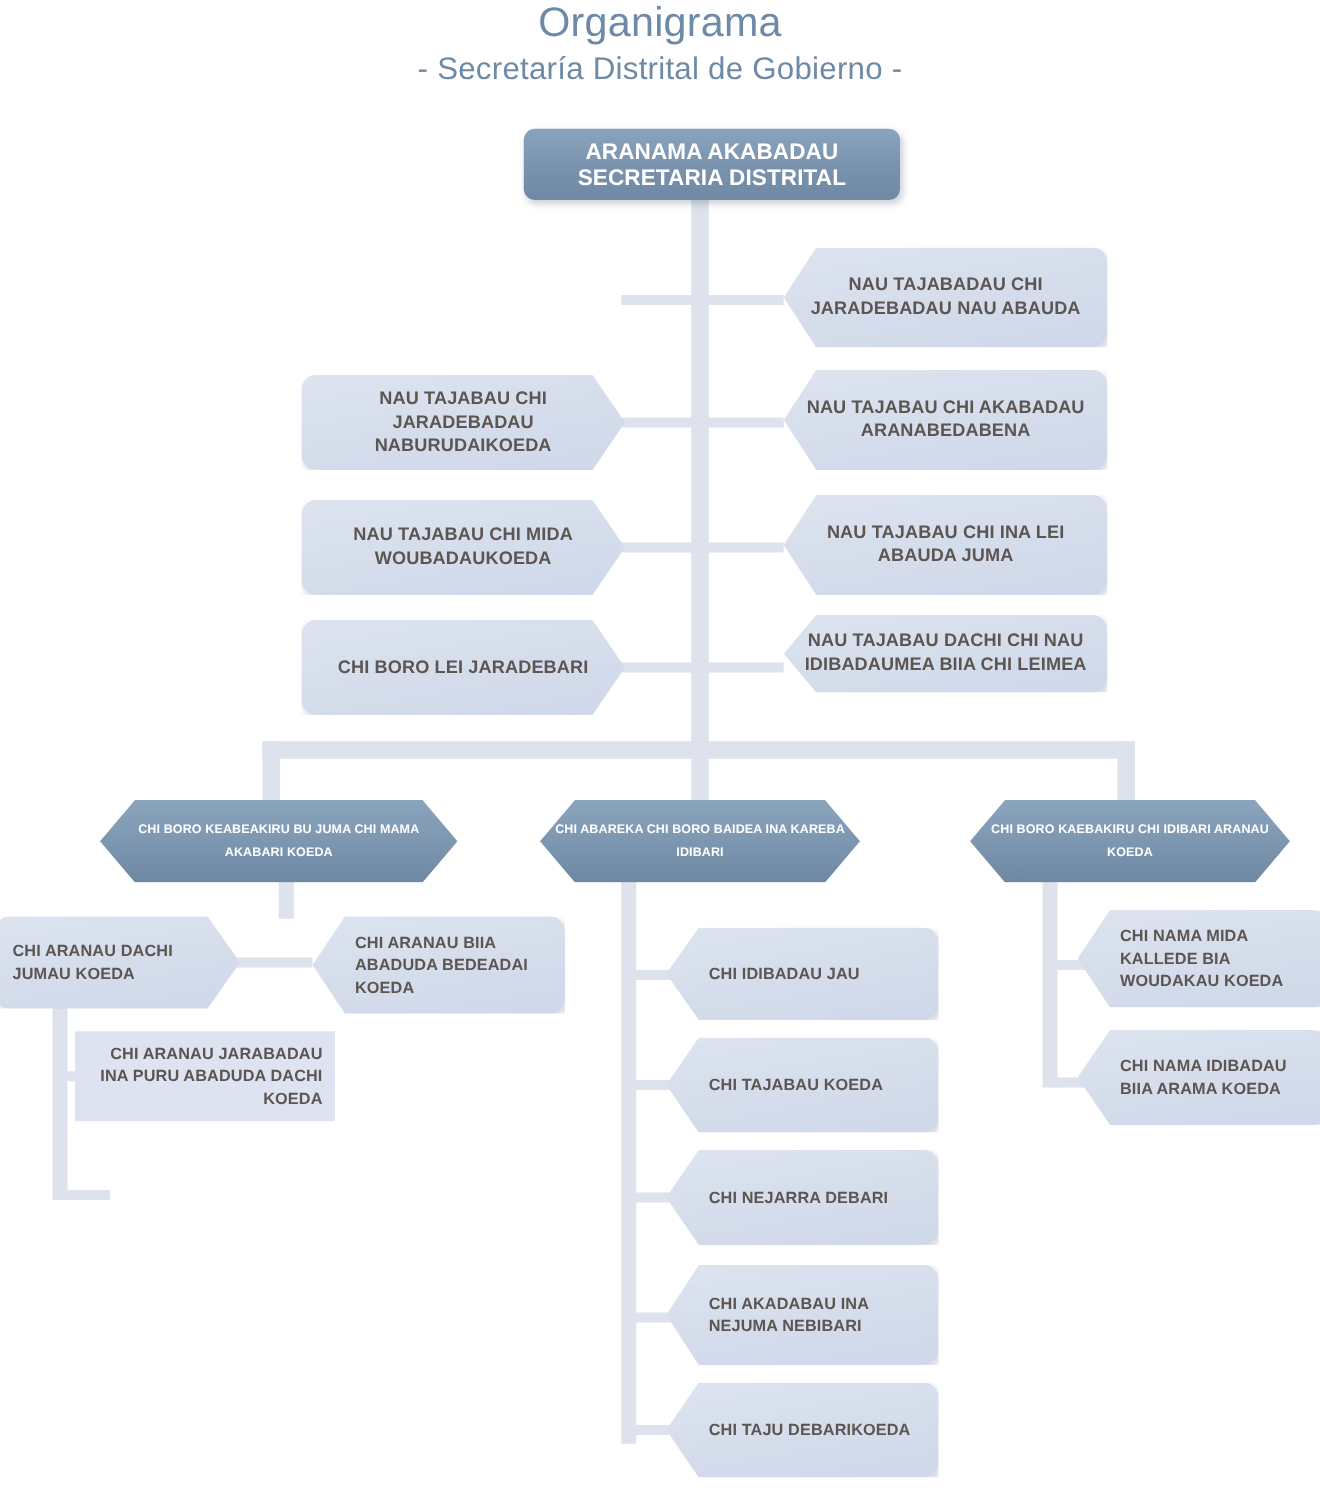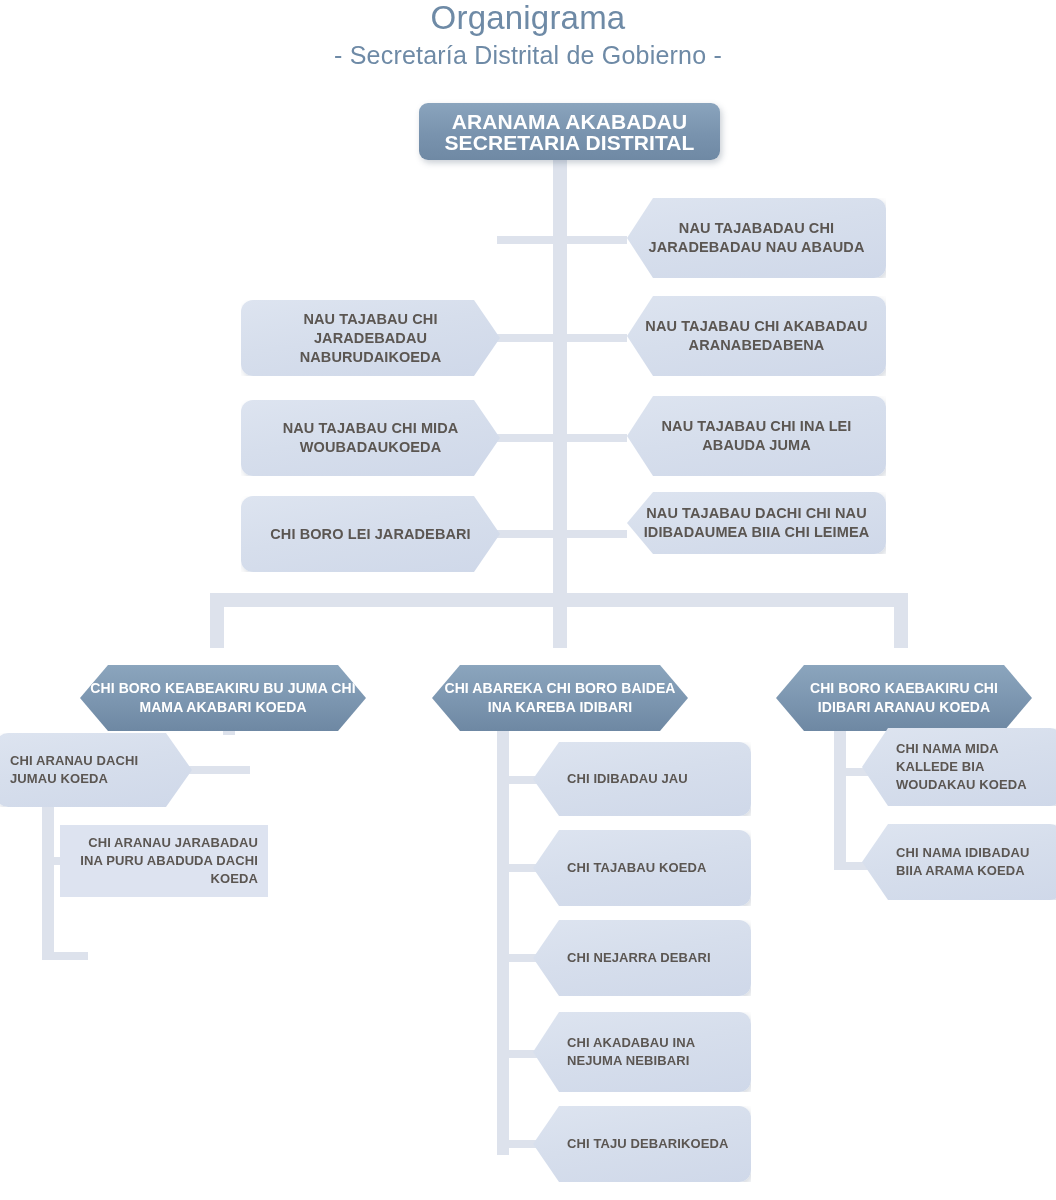--- a/index.html
+++ b/index.html
@@ -65,21 +65,21 @@
     width: 100%;
     padding: 0 10px;
     box-sizing: border-box;
   }
 
   
   .root {
     background: linear-gradient(180deg, #8aa4bd 0%, #7993ae 55%, #6f89a4 100%);
     color: #ffffff;
     border-radius: 9px;
-    font-size: 21px;
+    font-size: 18px;
     line-height: 21px;
     box-shadow: 2px 3px 6px rgba(90,105,125,.32);
   }
 
   
   .pale {
     background: linear-gradient(170deg, #dde4f0 0%, #d6deec 45%, #cfd8e9 100%);
     border-radius: 12px;
     font-size: 14.5px;
     line-height: 19px;
@@ -91,26 +91,25 @@
   }
   
   .notch-left {
     clip-path: polygon(26px 0, 100% 0, 100% 100%, 26px 100%, 0 50%);
   }
 
   
   .dept {
     background: linear-gradient(180deg, #8ba5bd 0%, #7d97b1 50%, #6e88a3 100%);
     color: #ffffff;
-    font-size: 14px;
+    font-size: 10px;
     line-height: 19px;
     clip-path: polygon(28px 0, calc(100% - 28px) 0, 100% 50%, calc(100% - 28px) 100%, 28px 100%, 0 50%);
     border-radius: 6px;
     box-shadow: 2px 3px 7px rgba(90,105,125,.34);
-    margin-top: 25px;
   }
 
   
   .flat {
     background: #dde3f0;
     font-size: 13px;
     line-height: 18px;
     text-align: right;
   }
 
@@ -205,20 +204,23 @@
   <div class="node dept" style="left:432px; top:640px; width:256px; height:66px;">
     <span class="label">CHI ABAREKA CHI BORO BAIDEA INA KAREBA IDIBARI</span>
   </div>
   <div class="node dept" style="left:776px; top:640px; width:256px; height:66px;">
     <span class="label">CHI BORO KAEBAKIRU CHI IDIBARI ARANAU KOEDA</span>
   </div>
 
   <div class="node pale arrow-right leaf leaf-left-text-flush" style="left:-4px; top:733px; width:196px; height:74px;">
     <span class="label">CHI ARANAU DACHI JUMAU KOEDA</span>
   </div>
+  <div class="node pale notch-left leaf leaf-left-text" style="left:250px; top:733px; width:202px; height:78px;">
+    <span class="label">CHI ARANAU BIIA ABADUDA BEDEADAI KOEDA</span>
+  </div>
   <div class="node flat leaf" style="left:60px; top:825px; width:208px; height:72px;">
     <span class="label">CHI ARANAU JARABADAU INA PURU ABADUDA DACHI KOEDA</span>
   </div>
 
   <div class="node pale notch-left leaf leaf-left-text" style="left:533px; top:742px; width:218px; height:74px;">
     <span class="label">CHI IDIBADAU JAU</span>
   </div>
   <div class="node pale notch-left leaf leaf-left-text" style="left:533px; top:830px; width:218px; height:76px;">
     <span class="label">CHI TAJABAU KOEDA</span>
   </div>

